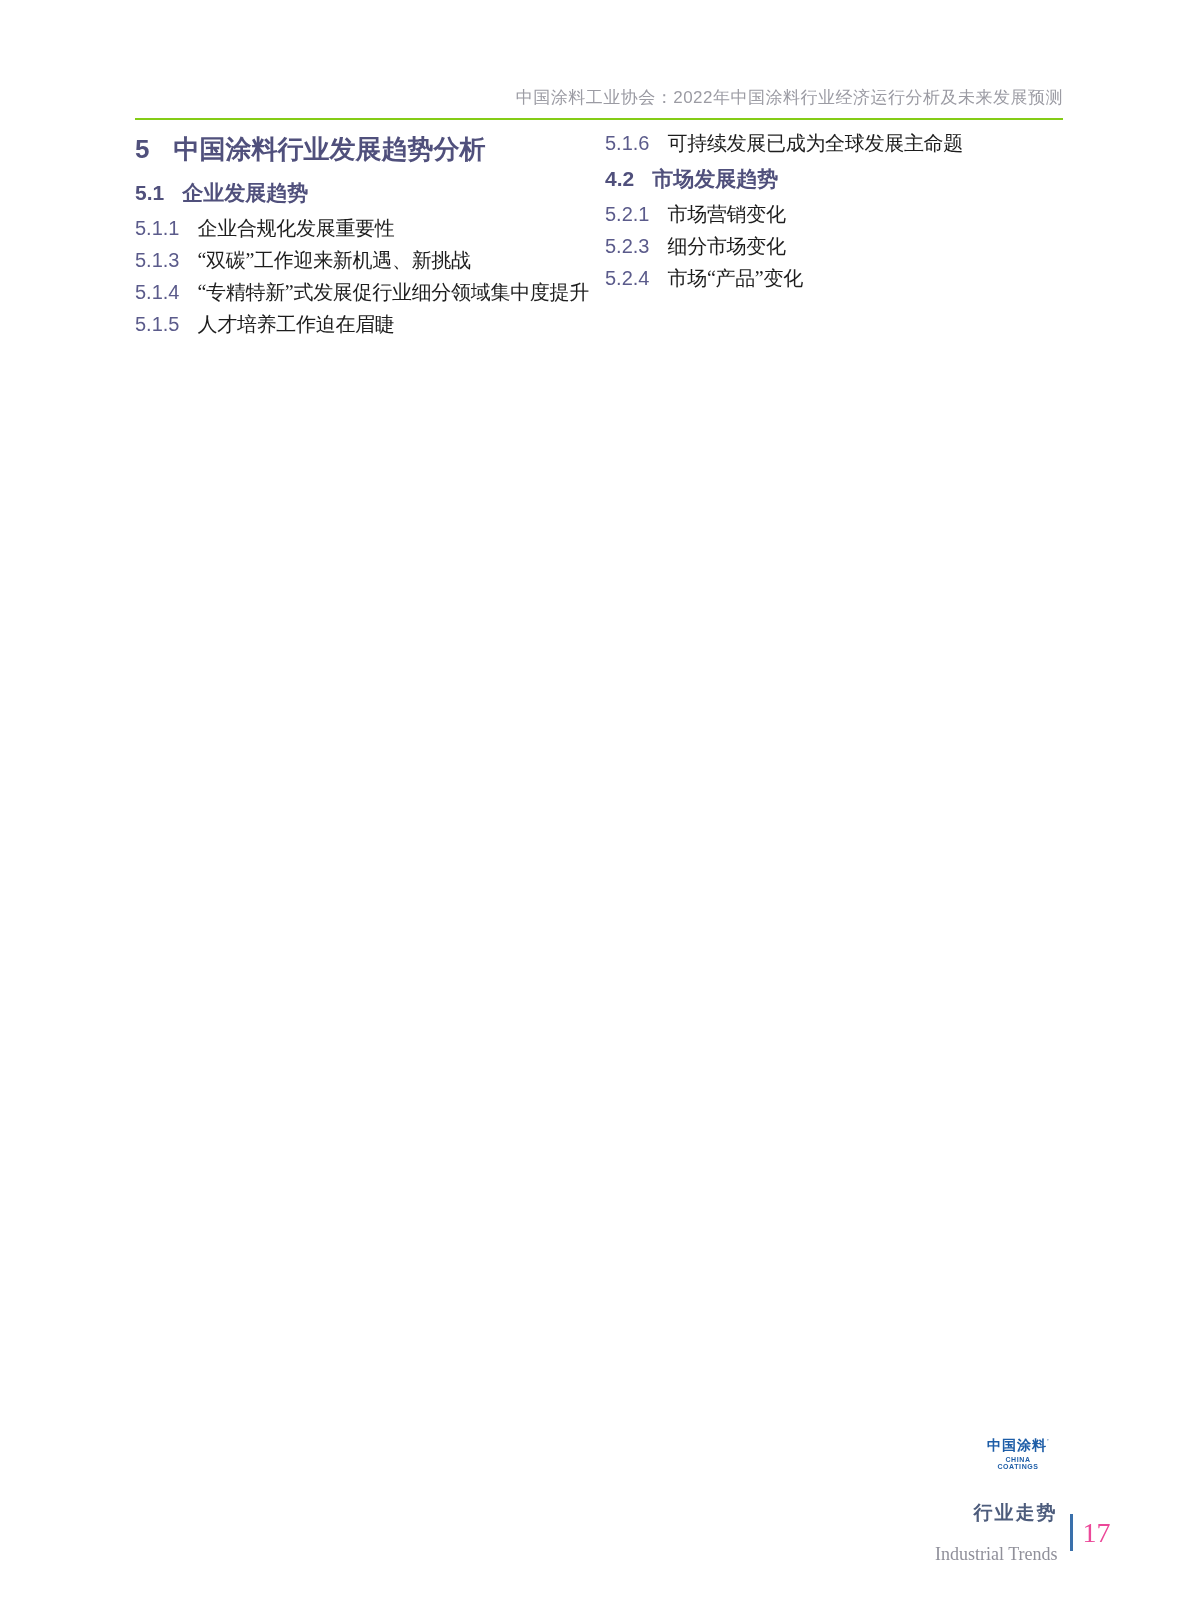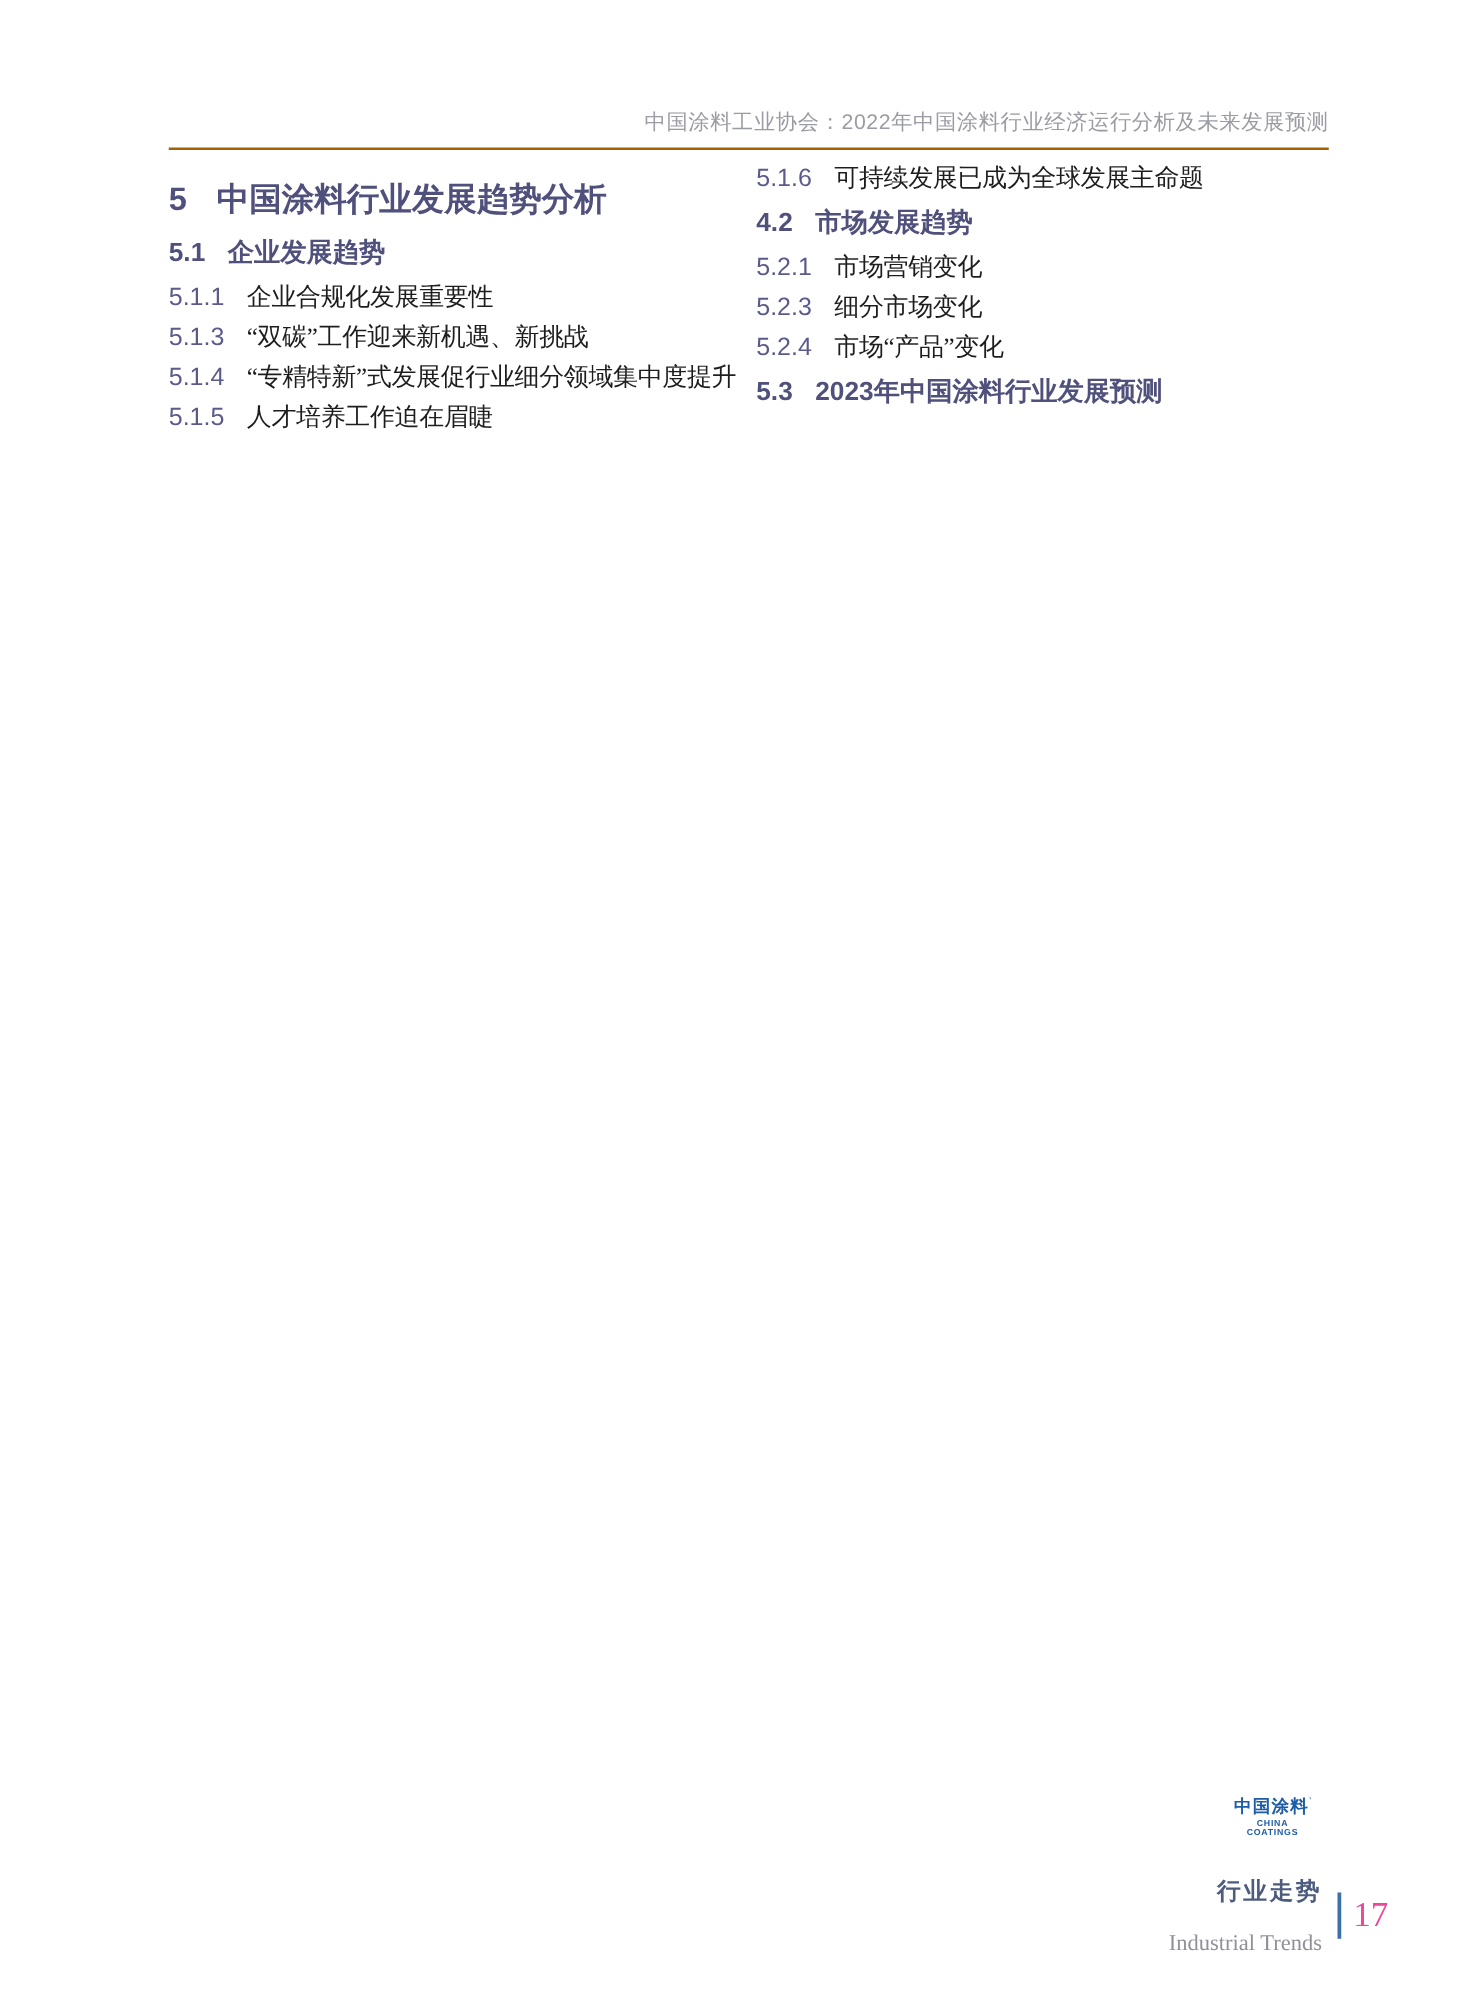--- a/index.html
+++ b/index.html
@@ -9,31 +9,31 @@
     position: relative;
     font-family: "Liberation Serif", "DejaVu Serif", serif;
     overflow: hidden;
   }
   .running-header {
     position: absolute; top: 86px; left: 135px; width: 928px;
     text-align: right;
     font-family: "Liberation Sans", "DejaVu Sans", sans-serif;
     font-size: 17px; color: #9b9ba3;
     padding-bottom: 9px;
-    border-bottom: 2px solid #a16207;
+    border-bottom: 2px solid #84cc16;
     letter-spacing: 0.5px;
   }
   .col { position: absolute; top: 126px; width: 458px; }
   .col-left  { left: 135px; }
   .col-right { left: 605px; }
 
   .h1 {
     font-family: "Liberation Sans", "DejaVu Sans", sans-serif;
     font-weight: bold; font-size: 26px; color: #50507c;
-    margin: 16px 0 12px 0; line-height: 34px; white-space: nowrap;
+    margin: 6px 0 12px 0; line-height: 34px; white-space: nowrap;
   }
   .h1 .hnum { margin-right: 24px; }
   .h2 {
     font-family: "Liberation Sans", "DejaVu Sans", sans-serif;
     font-weight: bold; font-size: 21px; color: #50507c;
     margin: 6px 0 5px 0; line-height: 30px; white-space: nowrap;
   }
   .h2 .hnum { margin-right: 18px; }
   .h3 {
     font-size: 20px; color: #1d1d1d;
@@ -125,23 +125,20 @@
     <p class="body"></p>
     <p class="body"></p>
     <div class="h3">
     <span class="hnum">5.2.3</span><span>细分市场变化</span>
   </div>
     <p class="body"></p>
     <div class="h3">
     <span class="hnum">5.2.4</span><span>市场“产品”变化</span>
   </div>
     <p class="body"></p>
-    <div class="h2">
-    <span class="hnum">5.3</span><span>2023年中国涂料行业发展预测</span>
-  </div>
     <p class="body"></p>
     <p class="body"></p>
   </div>
 
 <div class="logo">
   <div>
     <span class="logo-cn">中国涂料</span><span class="logo-tm">’</span>
   </div>
   <div class="logo-en">CHINA COATINGS</div>
 </div>

